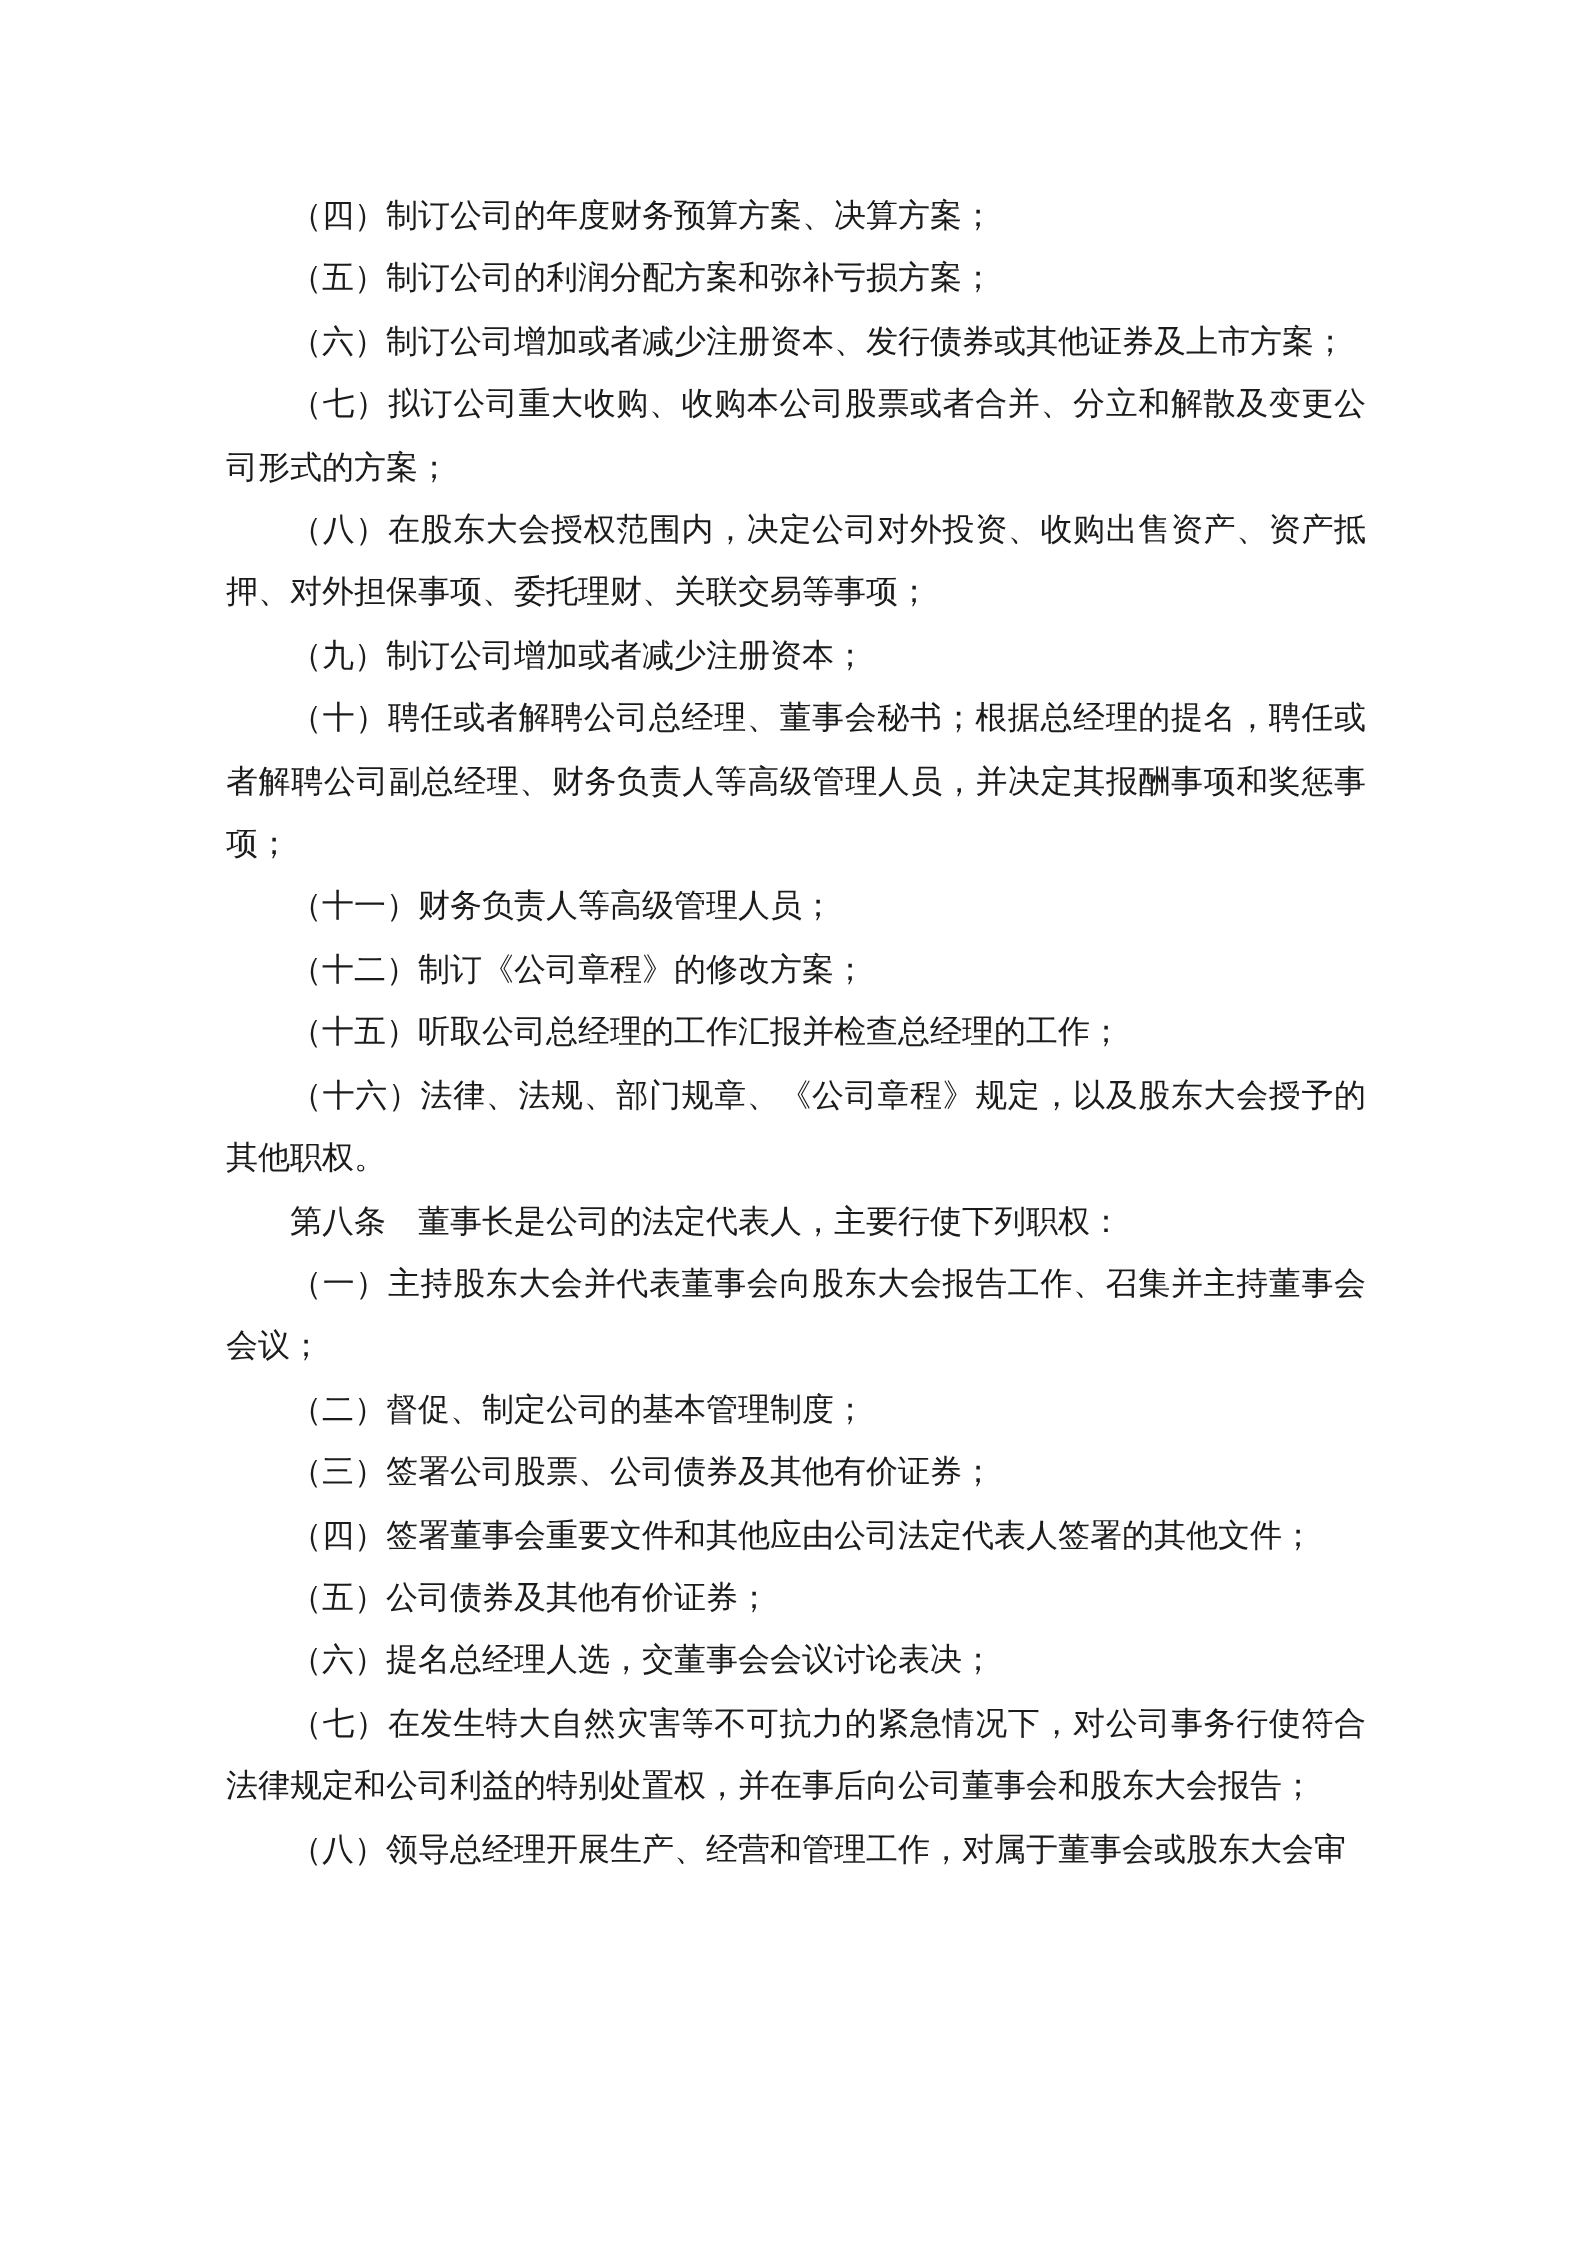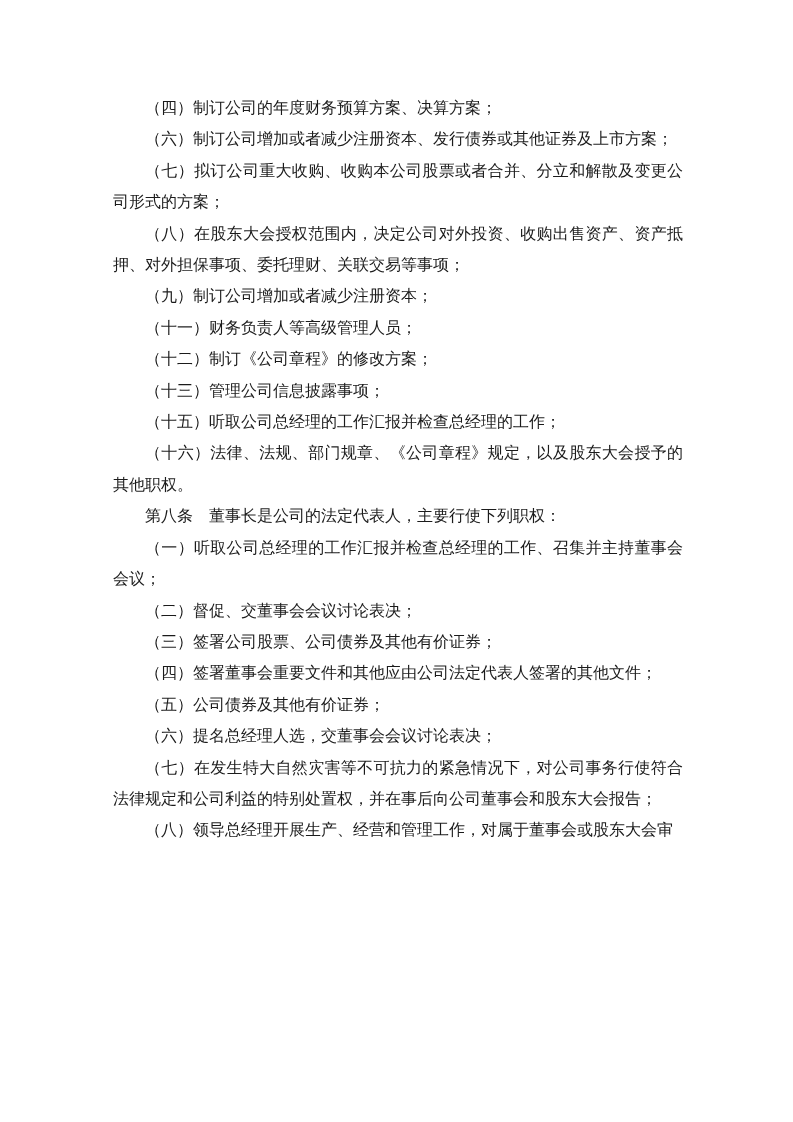--- a/index.html
+++ b/index.html
@@ -45,32 +45,33 @@
     line-height: 20px;
     color: #1b1b1b;
   }
 </style>
 </head>
 <body>
 
 <div class="page">
   <div class="body-text">
     <p>（四）制订公司的年度财务预算方案、决算方案；</p>
+    <p>（五）制订公司的利润分配方案和弥补亏损方案；</p>
     <p>（六）制订公司增加或者减少注册资本、发行债券或其他证券及上市方案；</p>
     <p>（七）拟订公司重大收购、收购本公司股票或者合并、分立和解散及变更公司形式的方案；</p>
     <p>（八）在股东大会授权范围内，决定公司对外投资、收购出售资产、资产抵押、对外担保事项、委托理财、关联交易等事项；</p>
     <p>（九）制订公司增加或者减少注册资本；</p>
+    <p>（十）聘任或者解聘公司总经理、董事会秘书；根据总经理的提名，聘任或者解聘公司副总经理、财务负责人等高级管理人员，并决定其报酬事项和奖惩事项；</p>
     <p>（十一）财务负责人等高级管理人员；</p>
     <p>（十二）制订《公司章程》的修改方案；</p>
-    <p>（十三）管理公司信息披露事项；</p>
     <p>（十五）听取公司总经理的工作汇报并检查总经理的工作；</p>
     <p>（十六）法律、法规、部门规章、《公司章程》规定，以及股东大会授予的其他职权。</p>
     <p><span class="article-label">第八条</span><span>　董事长是公司的法定代表人，主要行使下列职权：</span></p>
-    <p>（一）听取公司总经理的工作汇报并检查总经理的工作、召集并主持董事会会议；</p>
-    <p>（二）督促、交董事会会议讨论表决；</p>
+    <p>（一）主持股东大会并代表董事会向股东大会报告工作、召集并主持董事会会议；</p>
+    <p>（二）督促、制定公司的基本管理制度；</p>
     <p>（三）签署公司股票、公司债券及其他有价证券；</p>
     <p>（四）签署董事会重要文件和其他应由公司法定代表人签署的其他文件；</p>
     <p>（五）公司债券及其他有价证券；</p>
     <p>（六）提名总经理人选，交董事会会议讨论表决；</p>
     <p>（七）在发生特大自然灾害等不可抗力的紧急情况下，对公司事务行使符合法律规定和公司利益的特别处置权，并在事后向公司董事会和股东大会报告；</p>
     <p>（八）领导总经理开展生产、经营和管理工作，对属于董事会或股东大会审</p>
   </div>
   <div class="page-footer">2</div>
 </div>
 

